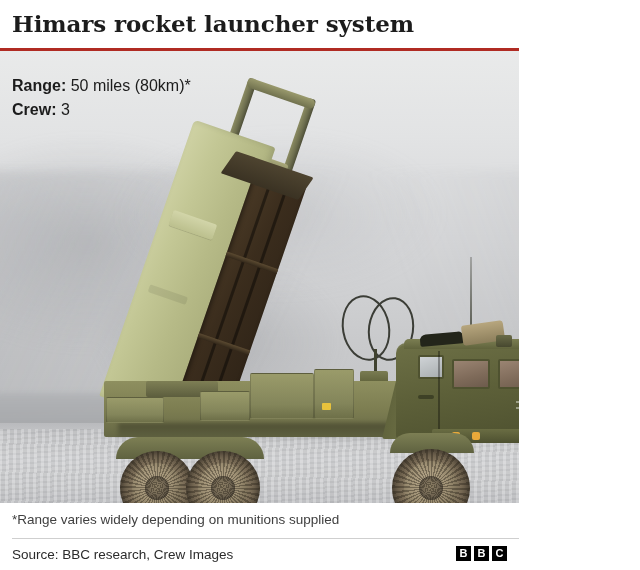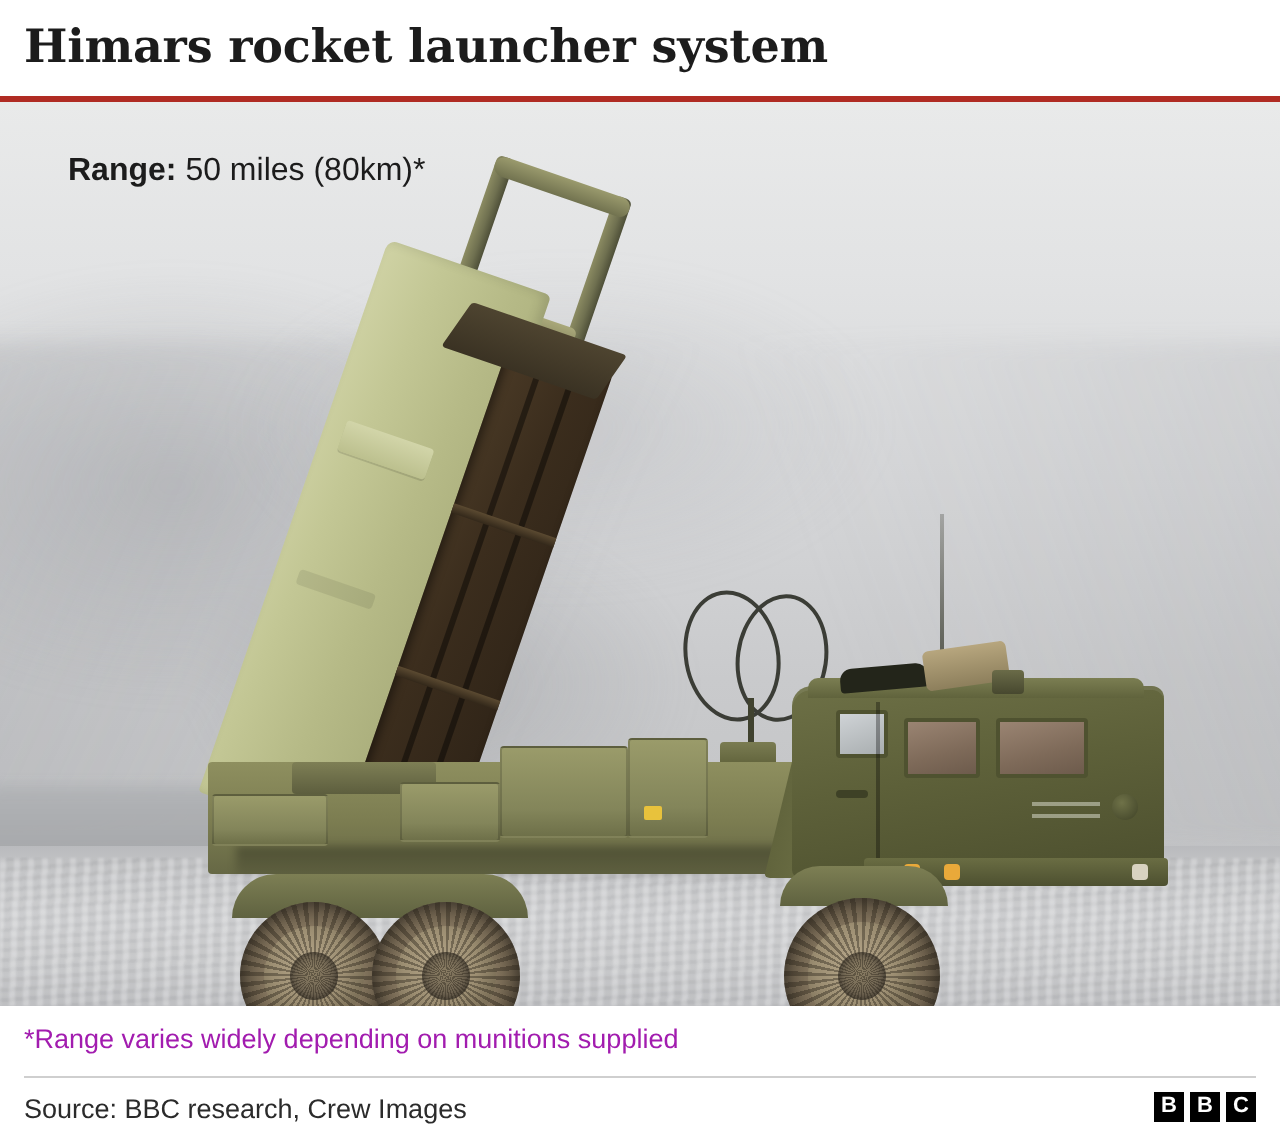--- a/index.html
+++ b/index.html
@@ -7,21 +7,21 @@
     margin: 0;
     padding: 0;
     background: #ffffff;
   }
   body {
     font-family: "Liberation Sans", sans-serif;
     -webkit-font-smoothing: antialiased;
   }
   .infographic {
     position: relative;
-    width: 640px;
+    width: 519px;
     height: 570px;
     background: #ffffff;
     overflow: hidden;
   }
 
   
   .header {
     position: absolute;
     left: 0; top: 0;
     width: 640px;
@@ -464,21 +464,21 @@
     border-radius: 30px 30px 0 0;
   }
   .f1 { left: 116px; top: 386px; width: 148px; height: 22px; }
   .f3 { left: 390px; top: 382px; width: 84px; height: 20px; }
 
   
   .footnote {
     position: absolute;
     left: 12px; top: 511px;
     font-size: 13.5px;
-    color: #a21caf;
+    color: #404040;
     line-height: 18px;
   }
   .source-rule {
     position: absolute;
     left: 12px; top: 538px;
     width: 616px; height: 1px;
     background: #cfcfcf;
   }
   .source {
     position: absolute;
@@ -507,21 +507,21 @@
 
   
   .stats {
     position: absolute;
     left: 0; top: 74px;
     width: 640px;
     height: 48px;
     pointer-events: none;
   }
   .stat-col { position: absolute; top: 0; }
-  .col-left  { left: 34px; }
+  .col-left  { left: 12px; }
   .col-right { left: 332px; }
   .stat-line {
     font-size: 16px;
     color: #1c1c1c;
     line-height: 24px;
     white-space: nowrap;
   }
   .stat-label { font-weight: 700; }
   .stat-value { font-weight: 400; }
 </style>
@@ -606,20 +606,24 @@
       <div class="tread t3"></div>
     </div>
   </div>
 
   <div class="stats">
     <div class="stat-col col-left">
       <div class="stat-line">
         <span class="stat-label">Range:</span>
         <span class="stat-value">50 miles (80km)*</span>
       </div>
+      <div class="stat-line">
+        <span class="stat-label">Crew:</span>
+        <span class="stat-value">3</span>
+      </div>
     </div>
     <div class="stat-col col-right">
     </div>
   </div>
 
   <div class="footnote">*Range varies widely depending on munitions supplied</div>
   <div class="source-rule"></div>
   <div class="source">Source: BBC research, Crew Images</div>
   <div class="bbc-logo">
     <span>B</span>

